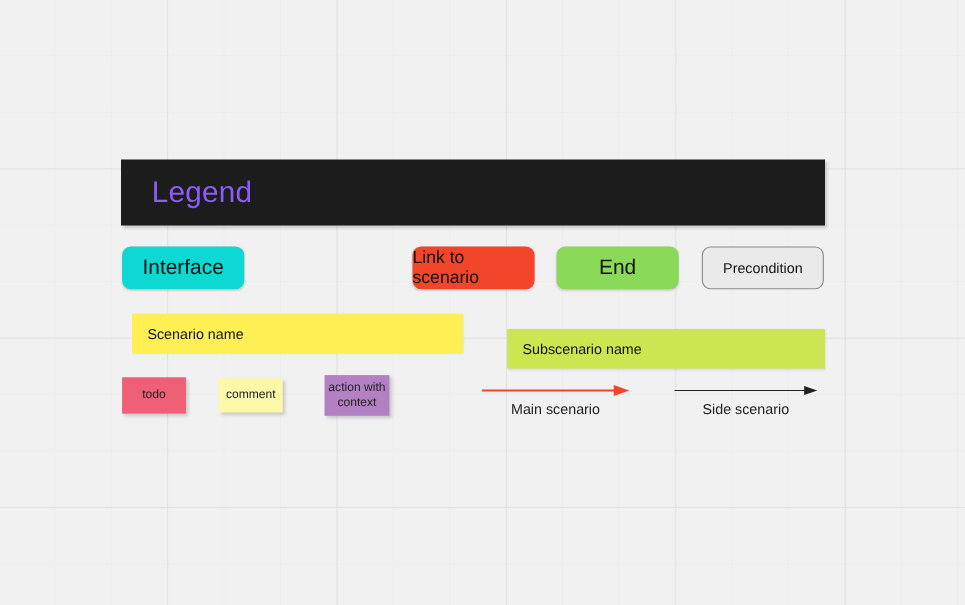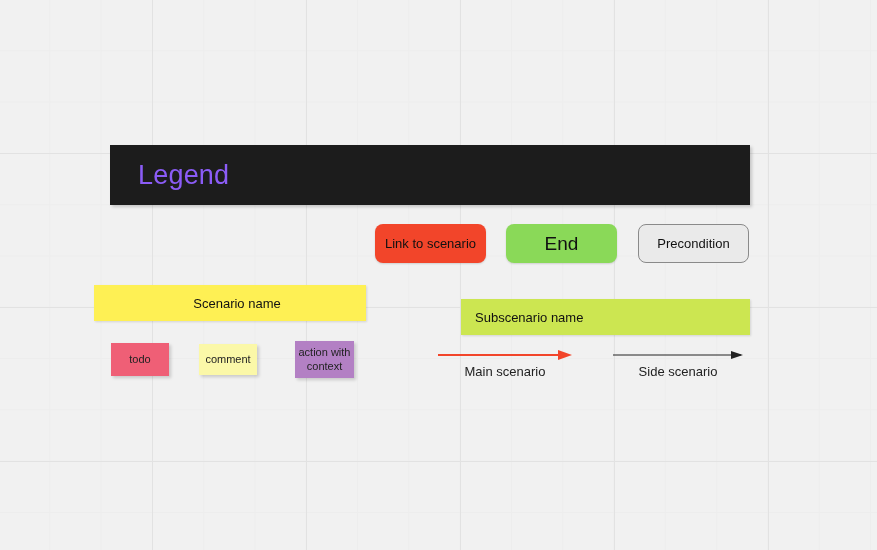--- a/index.html
+++ b/index.html
@@ -62,21 +62,21 @@
     border-radius: 8px;
     display: flex;
     align-items: center;
     justify-content: center;
     color: #111111;
     box-shadow: 0 1px 2px rgba(0,0,0,0.14);
     box-sizing: border-box;
   }
   #pill-interface { left: 111px; top: 224px; width: 111px; background: #0ed8d3; font-size: 19px; }
   #pill-user      { left: 240px; top: 224px; width: 111px; background: #2e96ef; font-size: 19px; }
-  #pill-link      { left: 375px; top: 224px; width: 111px; background: #f2452a; font-size: 13px; }
+  #pill-link      { left: 375px; top: 224px; width: 111px; background: #f2452a; font-size: 16px; }
   #pill-end       { left: 506px; top: 224px; width: 111px; background: #8ad958; font-size: 19px; justify-content: center; }
   #pill-precondition {
     left: 638px; top: 224px; width: 111px;
     background: #eaeaea;
     border: 1.5px solid #8a8a8a;
     box-shadow: none;
     font-size: 13px;
   }
 
   
@@ -86,21 +86,21 @@
     display: flex;
     align-items: center;
     box-shadow: 1px 1px 2px rgba(0,0,0,0.12);
     box-sizing: border-box;
   }
   .bar span {
     padding-left: 14px;
     font-size: 13px;
     color: #111111;
   }
-  #bar-scenario    { left: 94px; top: 285px; width: 272px; background: #fef054; justify-content: center; }
+  #bar-scenario    { left: 120px; top: 285px; width: 301px; background: #fef054; }
   #bar-subscenario { left: 461px; top: 299px; width: 289px; background: #cce651; }
 
   
   .note {
     position: absolute;
     display: flex;
     align-items: center;
     justify-content: center;
     text-align: center;
     font-size: 11px;
@@ -131,20 +131,23 @@
 </style>
 </head>
 <body>
 
 <div id="canvas">
 
   <div id="legend-header">
     <div class="title">Legend</div>
   </div>
 
+  <div class="pill" id="pill-interface">
+    <span>Interface</span>
+  </div>
   <div class="pill" id="pill-link">
     <span>Link to scenario</span>
   </div>
   <div class="pill" id="pill-end">
     <span>End</span>
   </div>
   <div class="pill" id="pill-precondition">
     <span>Precondition</span>
   </div>
 

